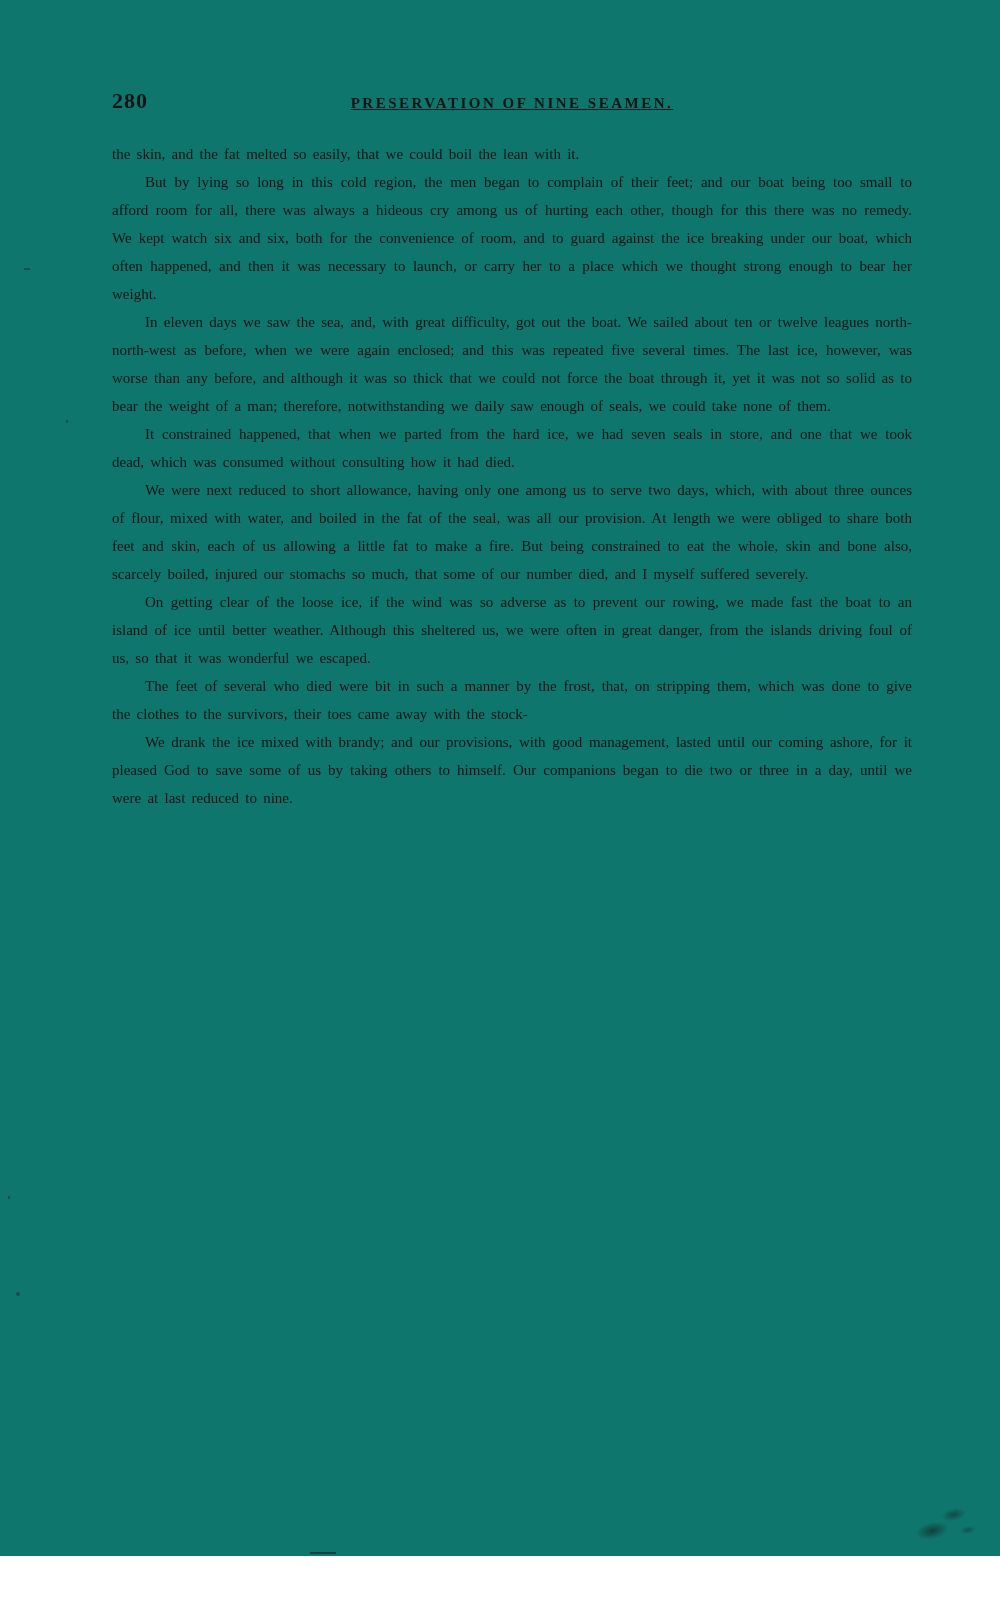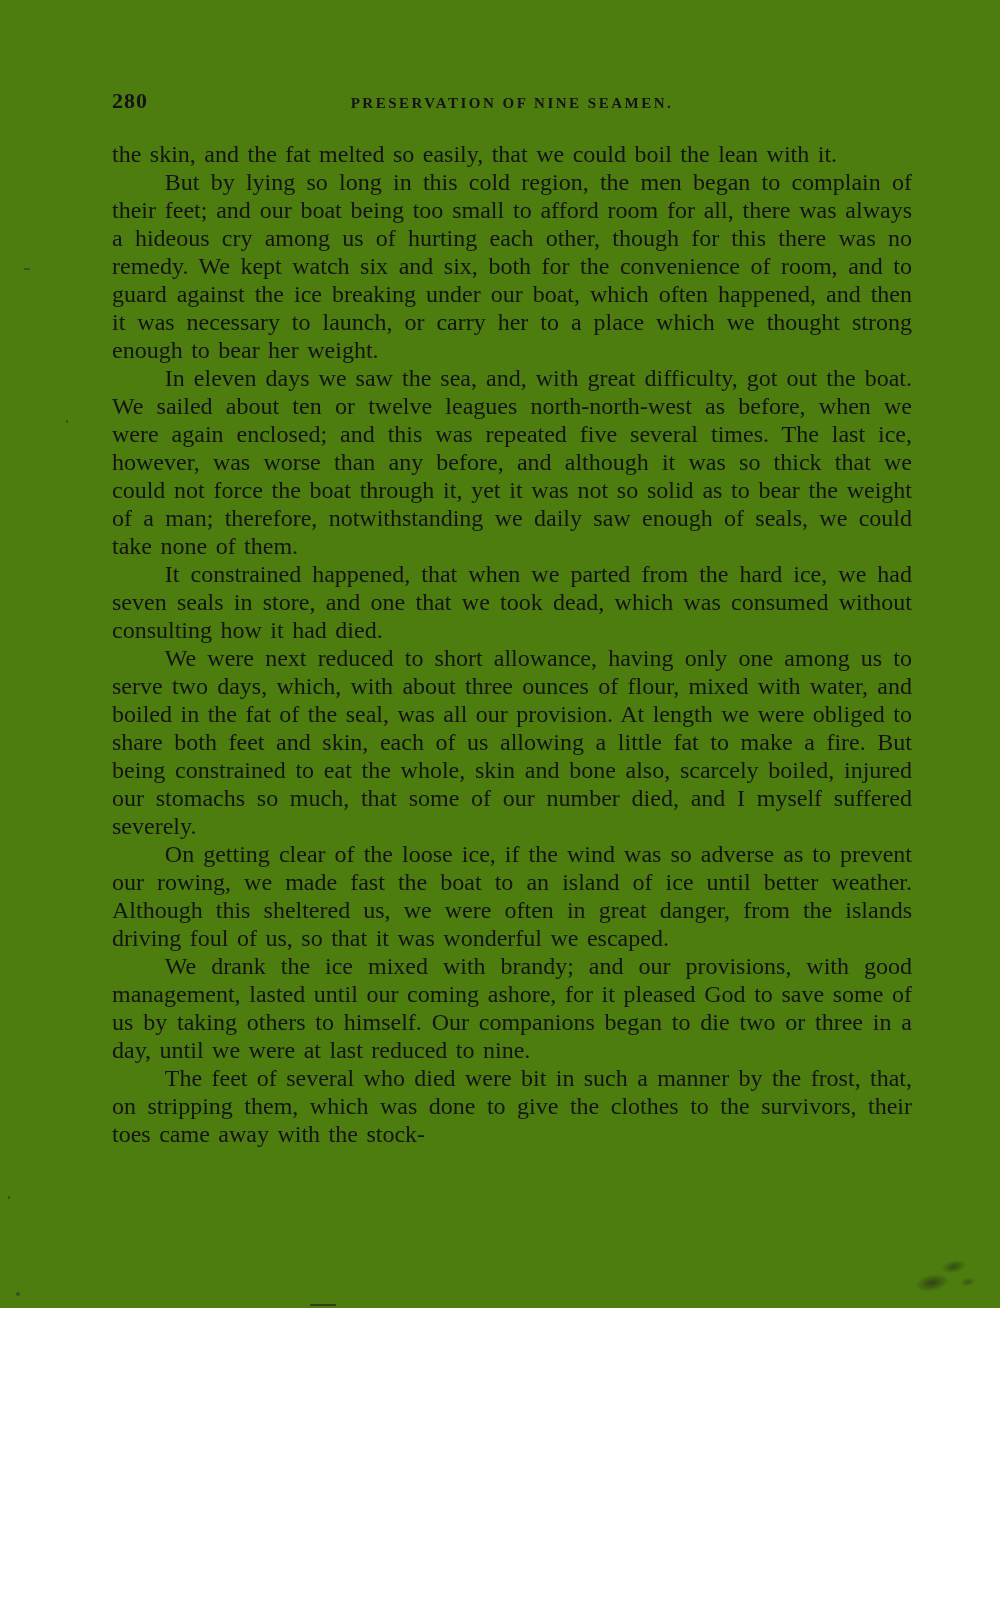--- a/index.html
+++ b/index.html
@@ -3,22 +3,22 @@
 <meta charset="utf-8">
 <style>
   html, body {
     margin: 0;
     padding: 0;
     background: #ffffff;
   }
   .scan-page {
     position: relative;
     width: 1000px;
-    height: 1308px;
-    background: #4d7c0f;
+    height: 1556px;
+    background: #0f766e;
     overflow: hidden;
     font-family: "Liberation Serif", "DejaVu Serif", serif;
     color: #141414;
   }
   .text-block {
     position: absolute;
     left: 112px;
     top: 88px;
     width: 800px;
   }
@@ -34,24 +34,25 @@
     width: 120px;
     flex: 0 0 auto;
   }
   .running-title {
     flex: 1 1 auto;
     text-align: center;
     font-size: 15px;
     font-weight: bold;
     letter-spacing: 2.5px;
     padding-right: 120px;
+    text-decoration: underline;
   }
   .body-text p {
     margin: 0;
-    font-size: 24px;
+    font-size: 15px;
     line-height: 28px;
     text-align: justify;
     text-indent: 2.2em;
     word-spacing: 2.5px;
     font-weight: 500;
   }
   .body-text p:first-child {
     text-indent: 0;
   }
   
@@ -96,22 +97,22 @@
       <span class="running-title">PRESERVATION OF NINE SEAMEN.</span>
     </div>
 
     <div class="body-text">
         <p>the skin, and the fat melted so easily, that we could boil the lean with it.</p>
         <p>But by lying so long in this cold region, the men began to complain of their feet; and our boat being too small to afford room for all, there was always a hideous cry among us of hurting each other, though for this there was no remedy. We kept watch six and six, both for the convenience of room, and to guard against the ice breaking under our boat, which often happened, and then it was necessary to launch, or carry her to a place which we thought strong enough to bear her weight.</p>
         <p>In eleven days we saw the sea, and, with great difficulty, got out the boat. We sailed about ten or twelve leagues north-north-west as before, when we were again enclosed; and this was repeated five several times. The last ice, however, was worse than any before, and although it was so thick that we could not force the boat through it, yet it was not so solid as to bear the weight of a man; therefore, notwithstanding we daily saw enough of seals, we could take none of them.</p>
         <p>It constrained happened, that when we parted from the hard ice, we had seven seals in store, and one that we took dead, which was consumed without consulting how it had died.</p>
         <p>We were next reduced to short allowance, having only one among us to serve two days, which, with about three ounces of flour, mixed with water, and boiled in the fat of the seal, was all our provision. At length we were obliged to share both feet and skin, each of us allowing a little fat to make a fire. But being constrained to eat the whole, skin and bone also, scarcely boiled, injured our stomachs so much, that some of our number died, and I myself suffered severely.</p>
         <p>On getting clear of the loose ice, if the wind was so adverse as to prevent our rowing, we made fast the boat to an island of ice until better weather. Although this sheltered us, we were often in great danger, from the islands driving foul of us, so that it was wonderful we escaped.</p>
+        <p>The feet of several who died were bit in such a manner by the frost, that, on stripping them, which was done to give the clothes to the survivors, their toes came away with the stock-</p>
         <p>We drank the ice mixed with brandy; and our provisions, with good management, lasted until our coming ashore, for it pleased God to save some of us by taking others to himself. Our companions began to die two or three in a day, until we were at last reduced to nine.</p>
-        <p>The feet of several who died were bit in such a manner by the frost, that, on stripping them, which was done to give the clothes to the survivors, their toes came away with the stock-</p>
       </div>
 
   </div>
 
   <div class="margin-mark mark-1"></div>
   <div class="margin-mark mark-2"></div>
   <div class="margin-mark mark-3"></div>
   <div class="margin-mark mark-4"></div>
   <div class="ink-smudge"></div>
   <div class="bottom-speck"></div>

